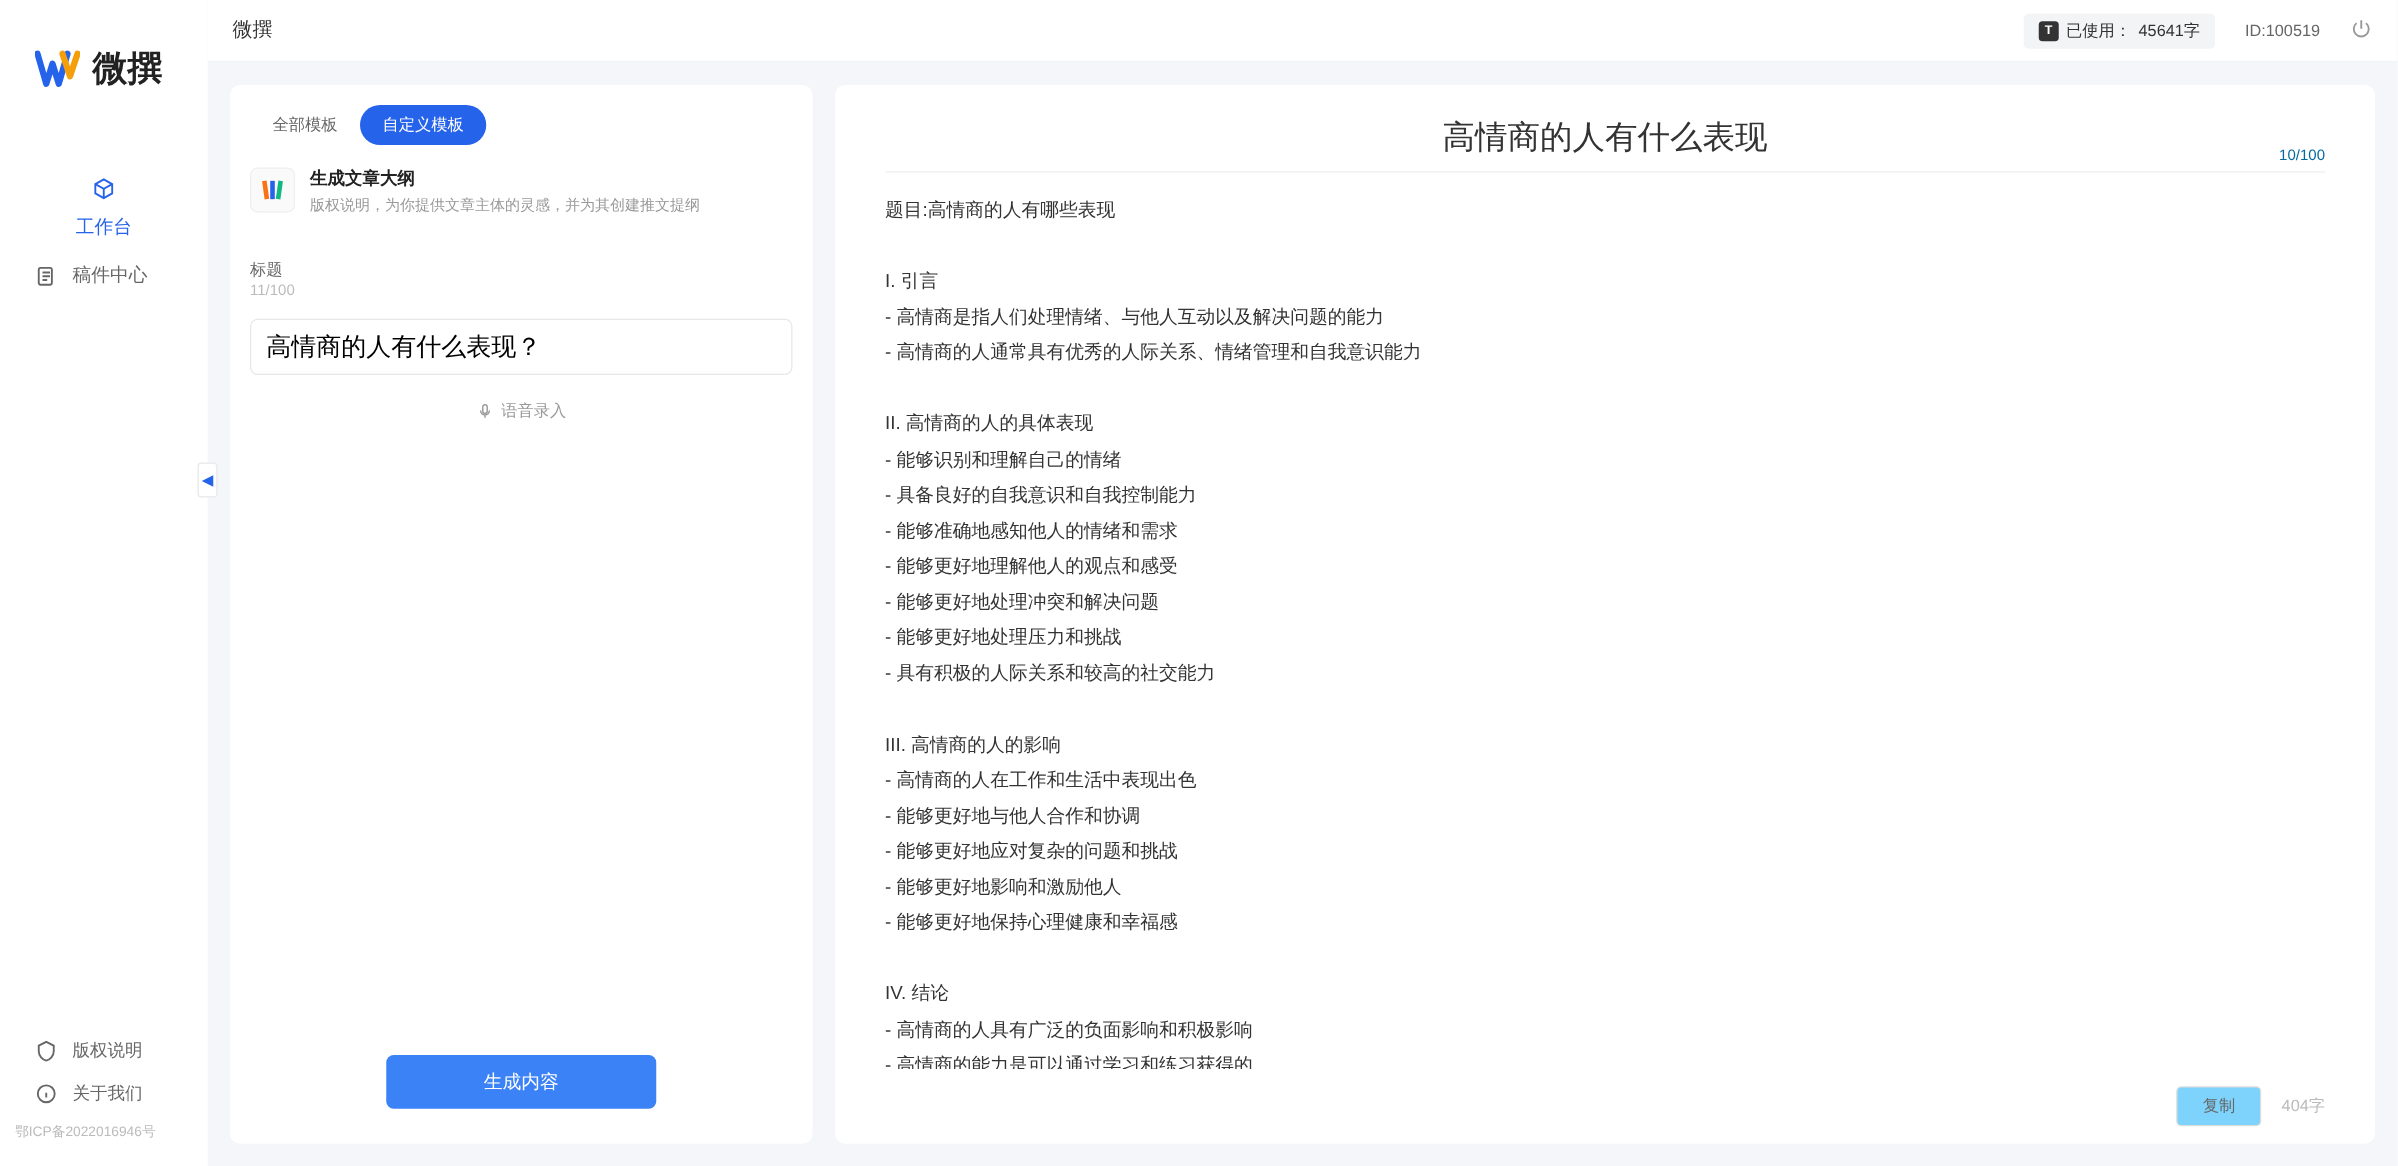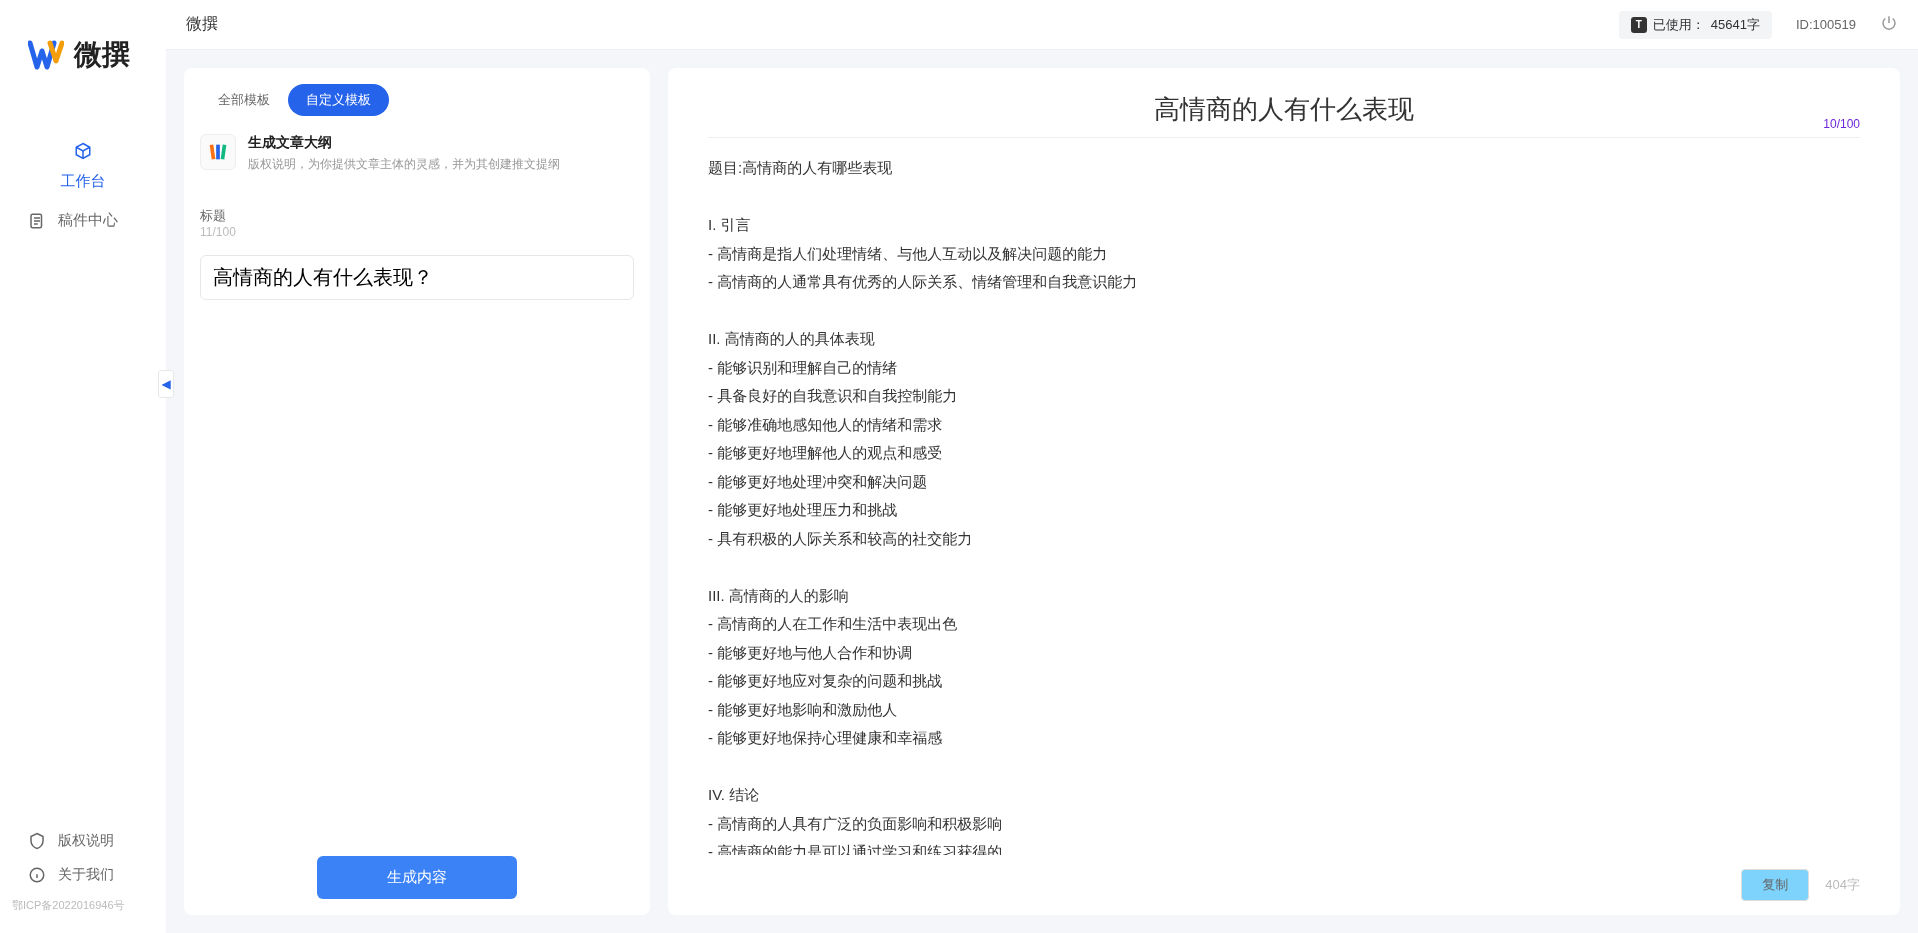--- a/index.html
+++ b/index.html
@@ -200,22 +200,22 @@
       padding: 20px 0;
       color: #999;
       font-size: 13px;
       cursor: pointer;
     }
     
     .generate-row {
       padding: 16px;
     }
     .generate-btn {
-      width: 200px;
-      margin: 0 auto;
+      width: 216px;
+      margin: 12px auto;
       display: block;
       padding: 12px 0;
       background: #3b82f6;
       color: #fff;
       border: none;
       border-radius: 6px;
       font-size: 15px;
       cursor: pointer;
     }
     
@@ -231,21 +231,21 @@
       text-align: center;
       font-size: 26px;
       font-weight: 500;
       font-family: "SimSun", serif;
     }
     .output-counter {
       position: absolute;
       right: 40px;
       bottom: 6px;
       font-size: 12px;
-      color: #6d28d9;
+      color: #0369a1;
       margin-top: 48px;
     }
     .output-divider {
       margin: 0 40px;
       border: none;
       border-top: 1px solid #eee;
     }
     .output-body {
       flex: 1;
       padding: 16px 40px;
@@ -363,20 +363,27 @@
             <div class="template-title">生成文章大纲</div>
             <div class="template-desc">版权说明，为你提供文章主体的灵感，并为其创建推文提纲</div>
           </div>
         </div>
         <div class="form-section">
           <div class="form-label-row">
             <span class="form-label">标题</span>
             <span class="form-counter">11/100</span>
           </div>
           <input class="title-input" value="高情商的人有什么表现？" style="">
+          <div class="voice-input">
+            <svg width="14" height="14" viewBox="0 0 24 24" fill="none" stroke="currentColor" stroke-width="2">
+                <rect x="9" y="3" width="6" height="12" rx="3"></rect>
+                <path d="M6 11a6 6 0 0 0 12 0M12 17v4"></path>
+              </svg>
+            <span>语音录入</span>
+          </div>
         </div>
         <div class="generate-row">
           <button class="generate-btn">生成内容</button>
         </div>
       </div>
 
       <div class="panel right-panel">
         <div class="output-header">
           <div class="output-title">高情商的人有什么表现</div>
           <div class="output-counter">10/100</div>

